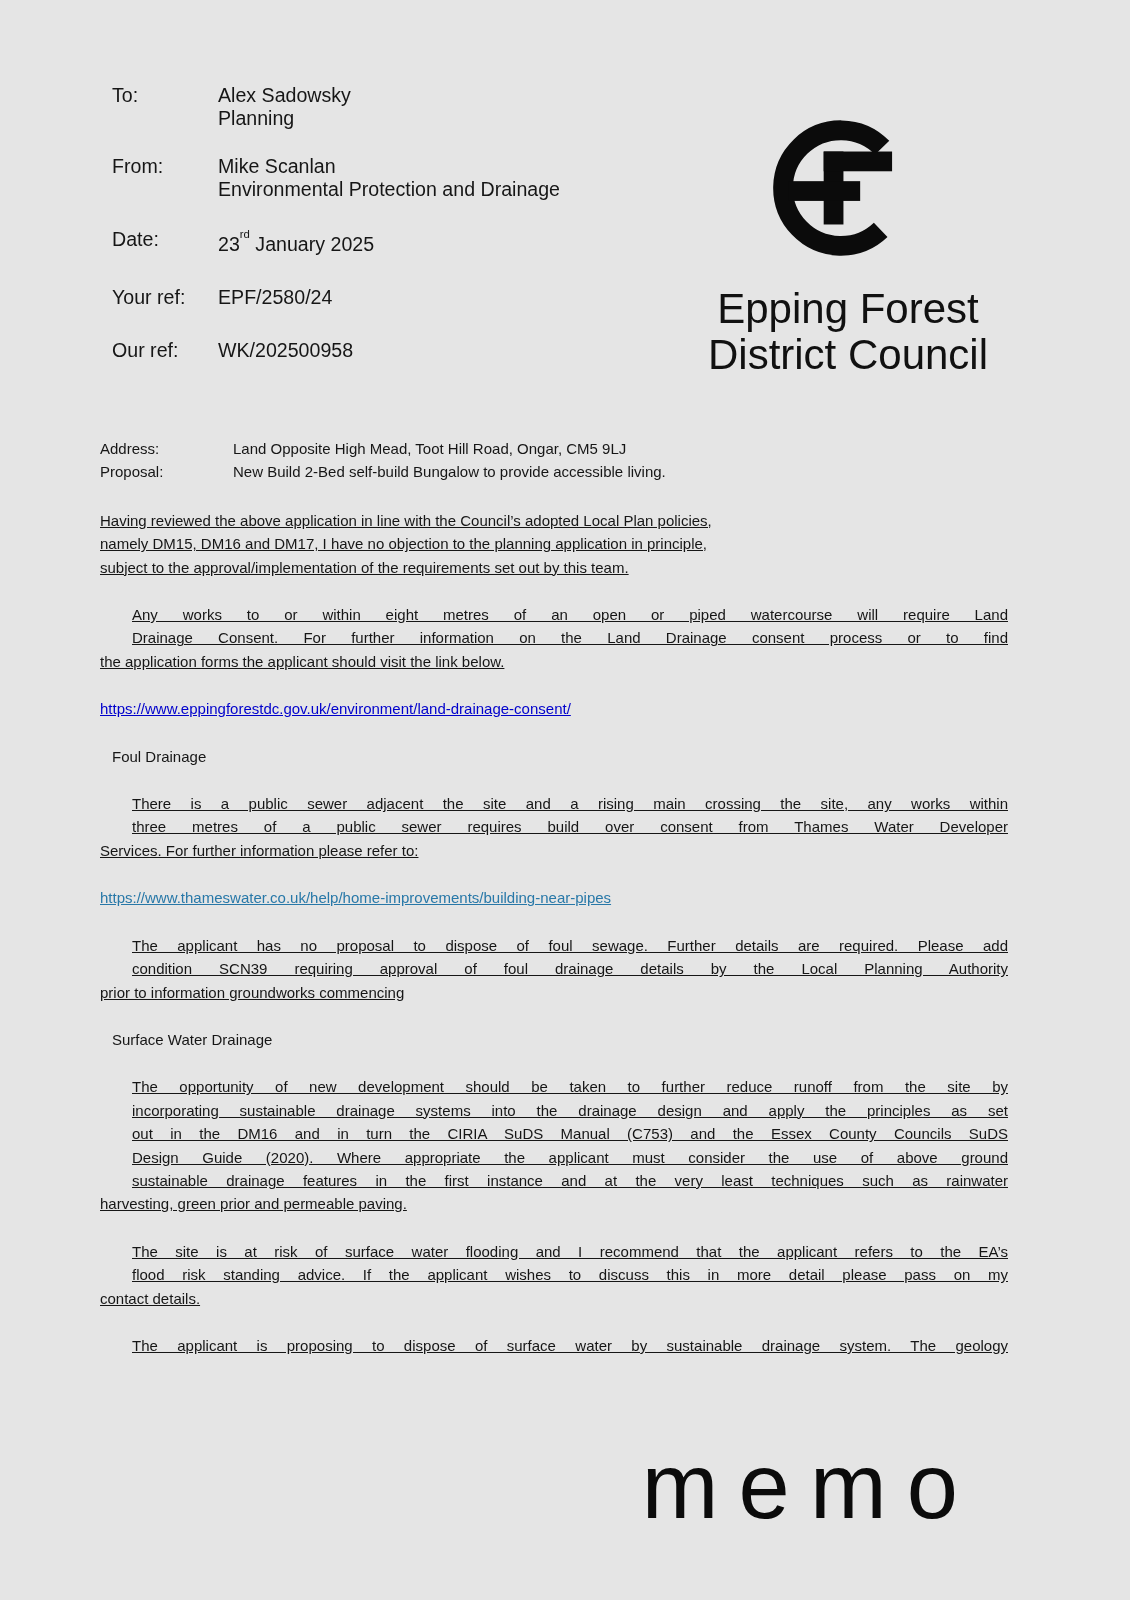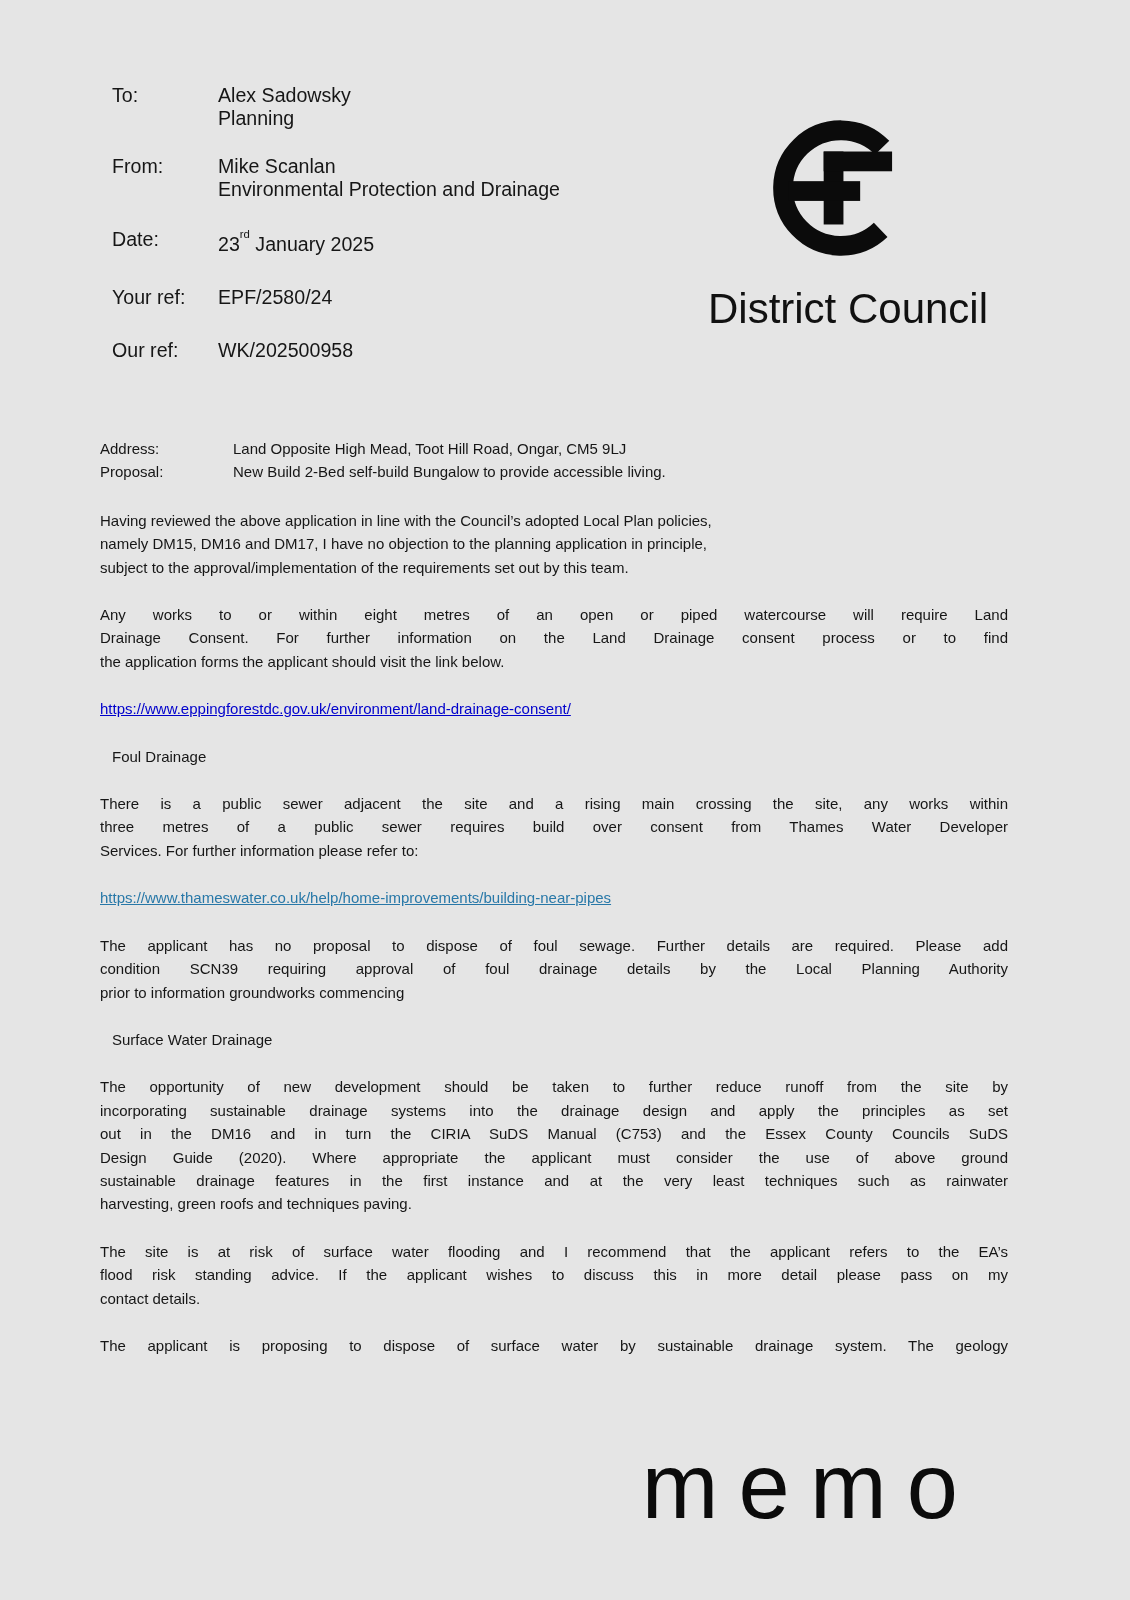--- a/index.html
+++ b/index.html
@@ -55,23 +55,23 @@
     position: absolute;
     left: 100px;
     top: 437px;
     width: 908px;
     font-size: 15px;
     line-height: 23.4px;
   }
   .ref-block { margin-bottom: 25px; }
   .ref-row { display: flex; }
   .ref-row .rlabel { width: 133px; flex: 0 0 133px; }
-  .para { margin: 0 0 24px 0; }
+  .para { margin: 0 0 24px 0; text-decoration: underline; }
   .line { min-height: 23.4px; }
-  .jline { text-align: justify; text-align-last: justify; }
+  .jline { text-align: justify; text-align-last: justify; margin-left: 32px; }
   .heading { margin: 0 0 24px 12px; }
   .link-line { margin: 0 0 24px 0; }
   a.doc-link { text-decoration: underline; cursor: pointer; }
   a.link-primary { color: #0000cc; }
   a.link-secondary { color: #2878a8; }
 
   
   .memo-word {
     position: absolute;
     left: 580px;
@@ -128,20 +128,21 @@
   <div class="logo-block">
     <svg class="logo-mark" width="158" height="152" viewBox="0 0 100 100" aria-hidden="true">
 
       <path d="M 71.5 77.5 A 38 38 0 1 1 72.5 23.5" fill="none" stroke="#0b0b0b" stroke-width="13" stroke-linecap="butt"></path>
 
       <rect x="34" y="26" width="13" height="48" fill="#0b0b0b"></rect>
       <rect x="34" y="26" width="45" height="13" fill="#0b0b0b"></rect>
       <rect x="11" y="45.5" width="47" height="13" fill="#0b0b0b"></rect>
     </svg>
     <div class="org-name">
+      <div>Epping Forest</div>
       <div>District Council</div>
     </div>
   </div>
 
   <div class="content">
 
     <div class="ref-block">
       <div class="ref-row">
         <span class="rlabel">Address:</span>
         <span>Land Opposite High Mead, Toot Hill Road, Ongar, CM5 9LJ</span>
@@ -187,21 +188,21 @@
     </div>
 
     <div class="heading">Surface Water Drainage</div>
 
     <div class="para">
       <div class="line jline">The opportunity of new development should be taken to further reduce runoff from the site by</div>
       <div class="line jline">incorporating sustainable drainage systems into the drainage design and apply the principles as set</div>
       <div class="line jline">out in the DM16 and in turn the CIRIA SuDS Manual (C753) and the Essex County Councils SuDS</div>
       <div class="line jline">Design Guide (2020). Where appropriate the applicant must consider the use of above ground</div>
       <div class="line jline">sustainable drainage features in the first instance and at the very least techniques such as rainwater</div>
-      <div class="line">harvesting, green roofs and techniques paving.</div>
+      <div class="line">harvesting, green prior and permeable paving.</div>
     </div>
 
     <div class="para">
       <div class="line jline">The site is at risk of surface water flooding and I recommend that the applicant refers to the EA’s</div>
       <div class="line jline">flood risk standing advice. If the applicant wishes to discuss this in more detail please pass on my</div>
       <div class="line">contact details.</div>
     </div>
 
     <div class="para">
       <div class="line jline">The applicant is proposing to dispose of surface water by sustainable drainage system. The geology</div>

